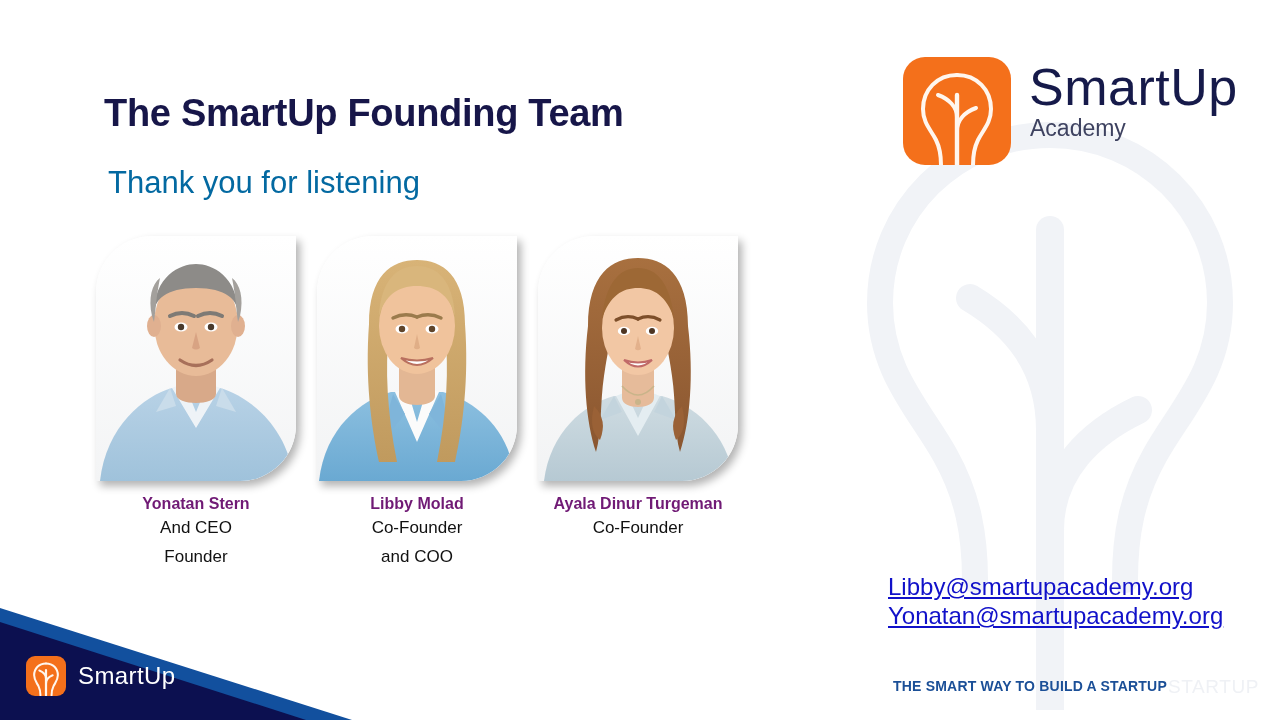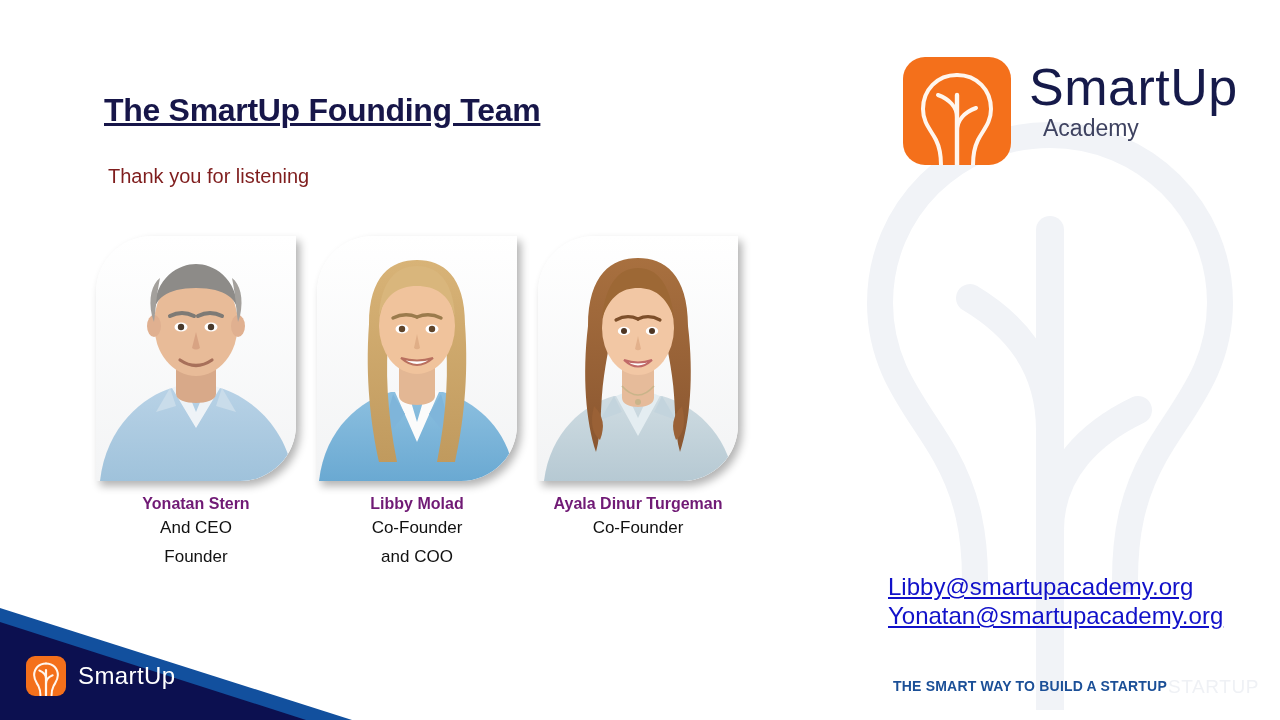--- a/index.html
+++ b/index.html
@@ -27,34 +27,33 @@
     height: 600px;
     pointer-events: none;
   }
   #watermark svg { display: block; width: 100%; height: 100%; }
 
   
   #title {
     position: absolute;
     left: 104px;
     top: 92px;
-    font-size: 32px;
+    font-size: 38px;
     font-weight: bold;
     color: #171649;
     letter-spacing: -0.3px;
     white-space: nowrap;
-    text-decoration: underline;
   }
   #subtitle {
     position: absolute;
     left: 108px;
     top: 165px;
-    font-size: 20px;
+    font-size: 31px;
     font-weight: normal;
-    color: #7f1d1d;
+    color: #0369a1;
     white-space: nowrap;
   }
 
   
   #team {
     position: absolute;
     left: 96px;
     top: 236px;
     width: 660px;
   }
@@ -110,21 +109,21 @@
   }
   #brand-smartup {
     font-size: 52px;
     font-weight: normal;
     color: #161A4A;
     letter-spacing: 0.5px;
     line-height: 1;
   }
   #brand-academy {
     margin-top: 4px;
-    margin-left: 14px;
+    margin-left: 1px;
     font-size: 23px;
     font-weight: normal;
     color: #3E4260;
     line-height: 1;
   }
 
   
   #emails {
     position: absolute;
     left: 888px;

